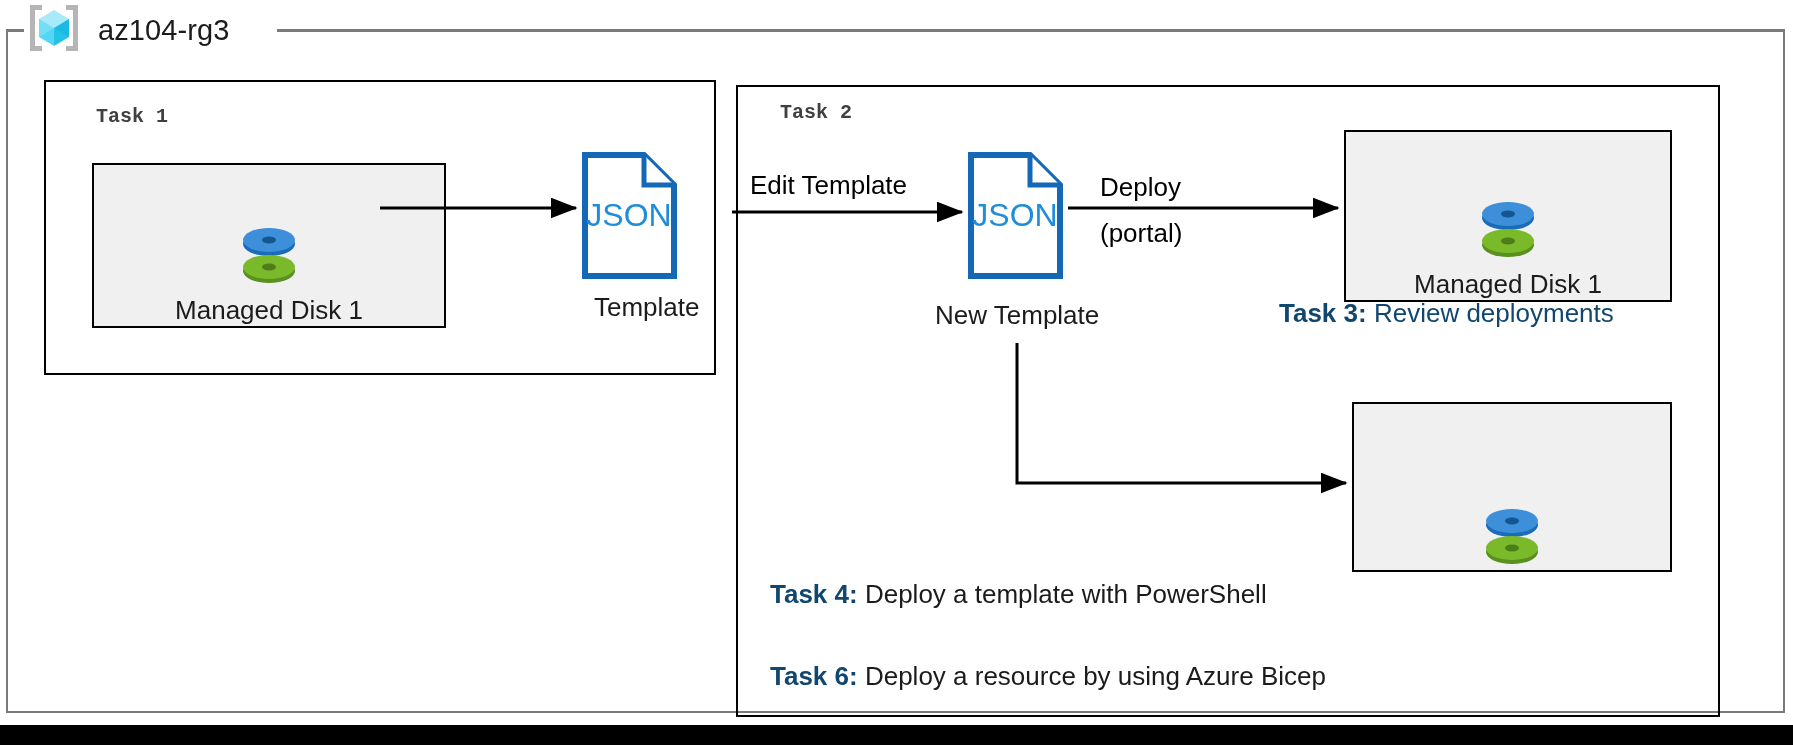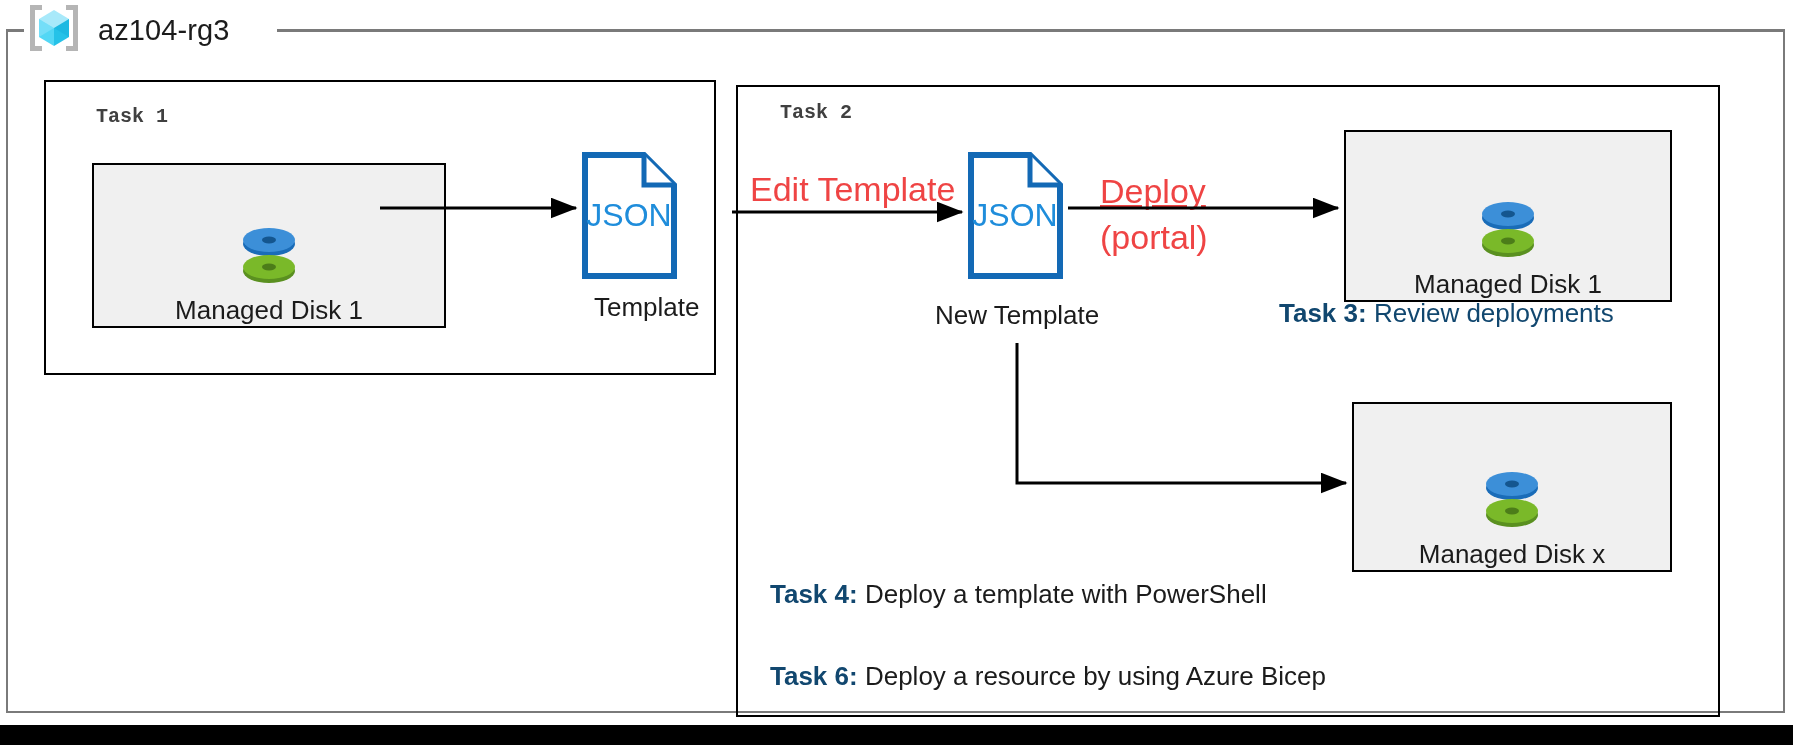--- a/index.html
+++ b/index.html
@@ -119,27 +119,27 @@
     color: #1b1b1b;
     white-space: nowrap;
     margin-left: 35px;
   }
   #template-caption     { left: 559px; top: 292px; }
   #new-template-caption { left: 900px; top: 300px; }
 
   
   .edge-label {
     position: absolute;
-    font-size: 34px;
-    color: #ef4444;
+    font-size: 26px;
+    color: #000000;
     white-space: nowrap;
     text-align: center;
   }
   #edit-template-label { left: 750px; top: 170px; }
-  #deploy-label        { left: 1100px; top: 172px; text-decoration: underline; }
+  #deploy-label        { left: 1100px; top: 172px; }
   #portal-label        { left: 1100px; top: 218px; }
 
   
   #connectors {
     position: absolute;
     left: 0; top: 0;
     width: 1793px; height: 745px;
     pointer-events: none;
   }
 
@@ -258,21 +258,20 @@
     <span>
       <svg class="disk-icon" viewBox="0 0 62 66" aria-hidden="true">
         <ellipse cx="31" cy="21" rx="26" ry="12" fill="#1a6cb8"></ellipse>
         <ellipse cx="31" cy="17" rx="26" ry="12" fill="#3c8fd8"></ellipse>
         <ellipse cx="31" cy="17" rx="7" ry="3.4" fill="#14568f"></ellipse>
         <ellipse cx="31" cy="48" rx="26" ry="12" fill="#5a9020"></ellipse>
         <ellipse cx="31" cy="44" rx="26" ry="12" fill="#7ab929"></ellipse>
         <ellipse cx="31" cy="44" rx="7" ry="3.4" fill="#4c7d19"></ellipse>
       </svg>
     </span>
-    <span class="disk-label">Managed Disk x</span>
   </div>
 
   <div class="task-note" id="task4-note">
     <span class="tag">Task 4: </span>
     <span class="body">Deploy a template with PowerShell</span>
   </div>
   <div class="task-note" id="task6-note">
     <span class="tag">Task 6: </span>
     <span class="body">Deploy a resource by using Azure Bicep</span>
   </div>

